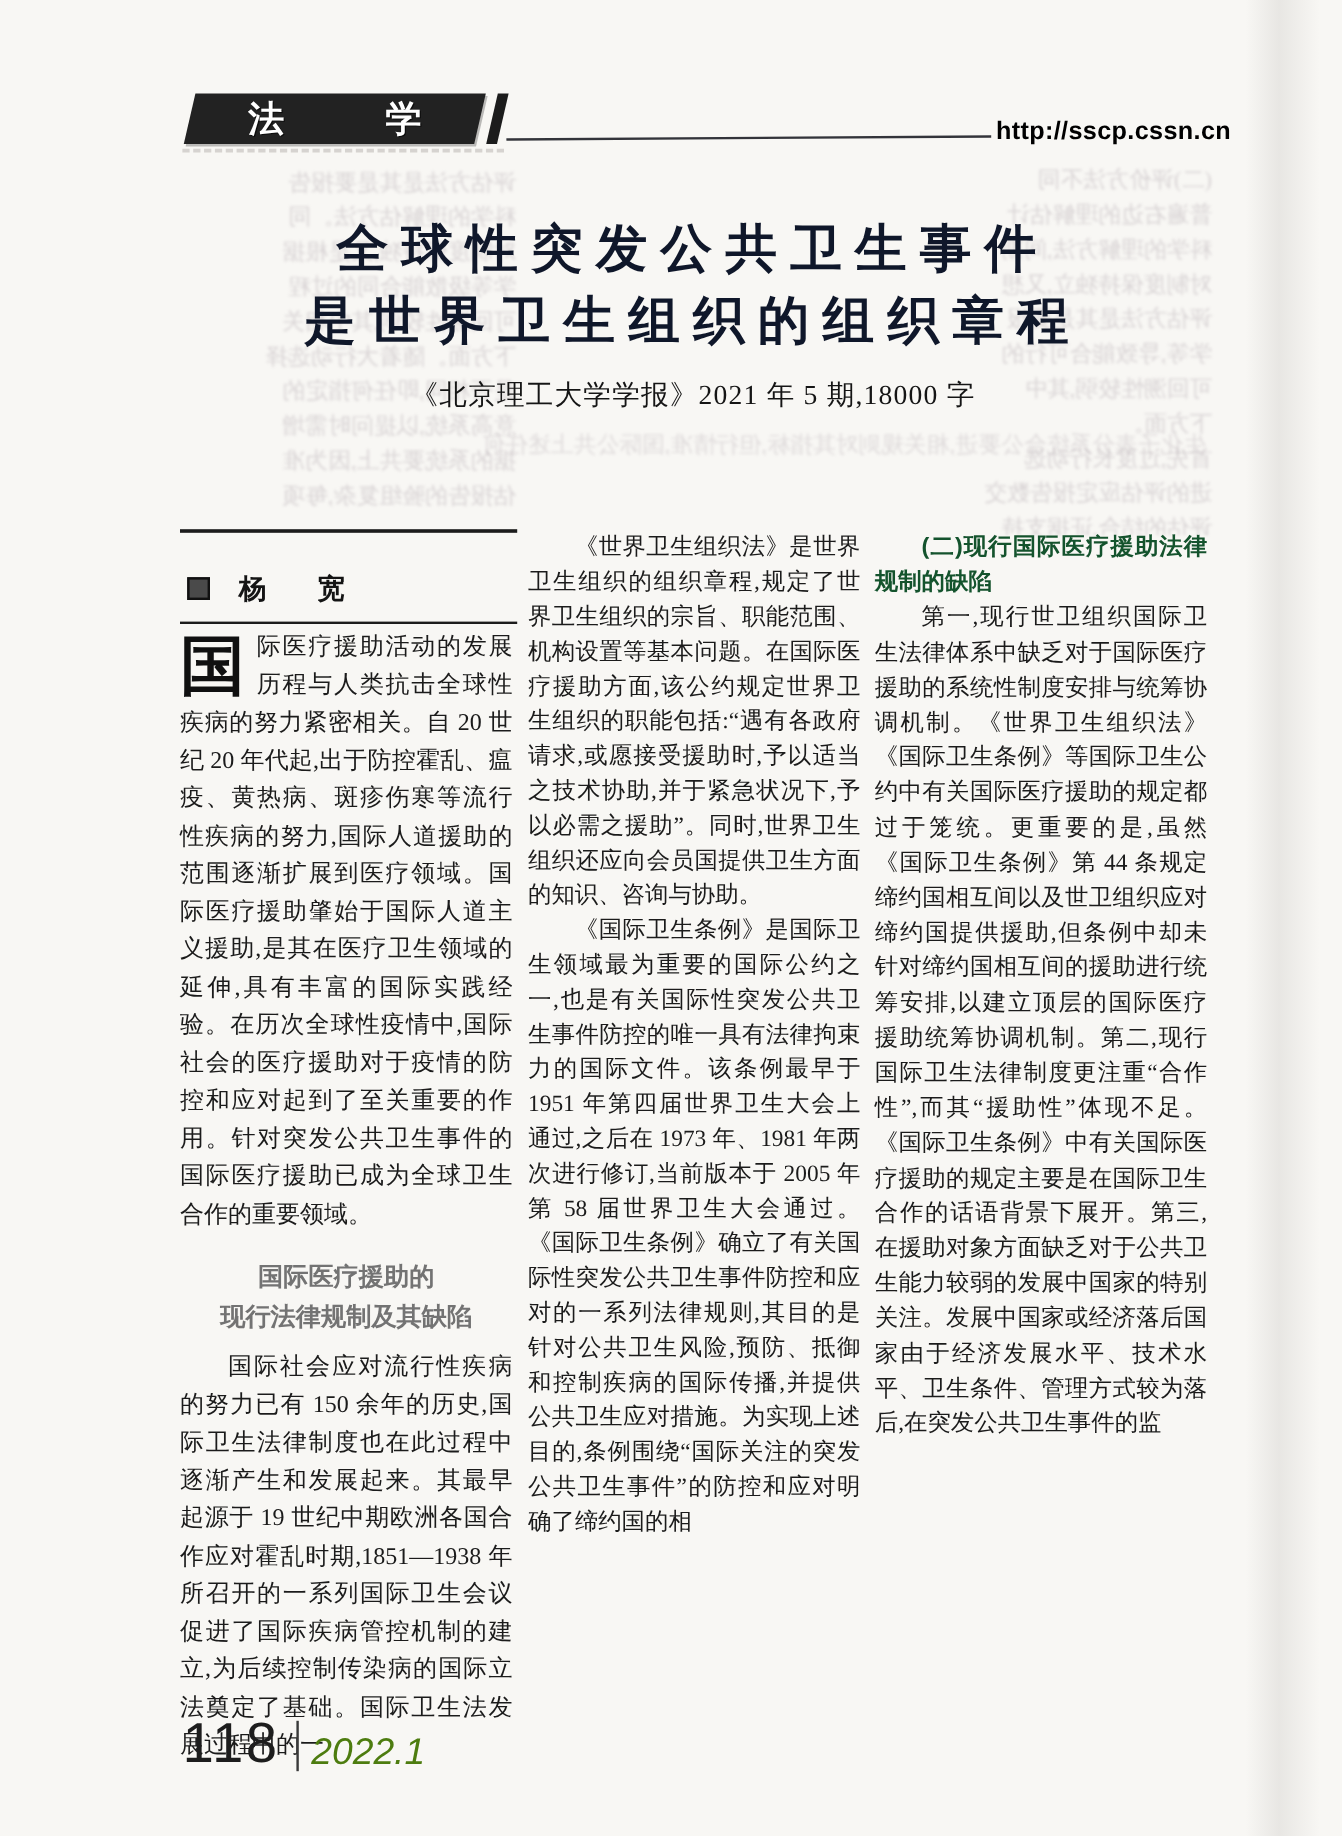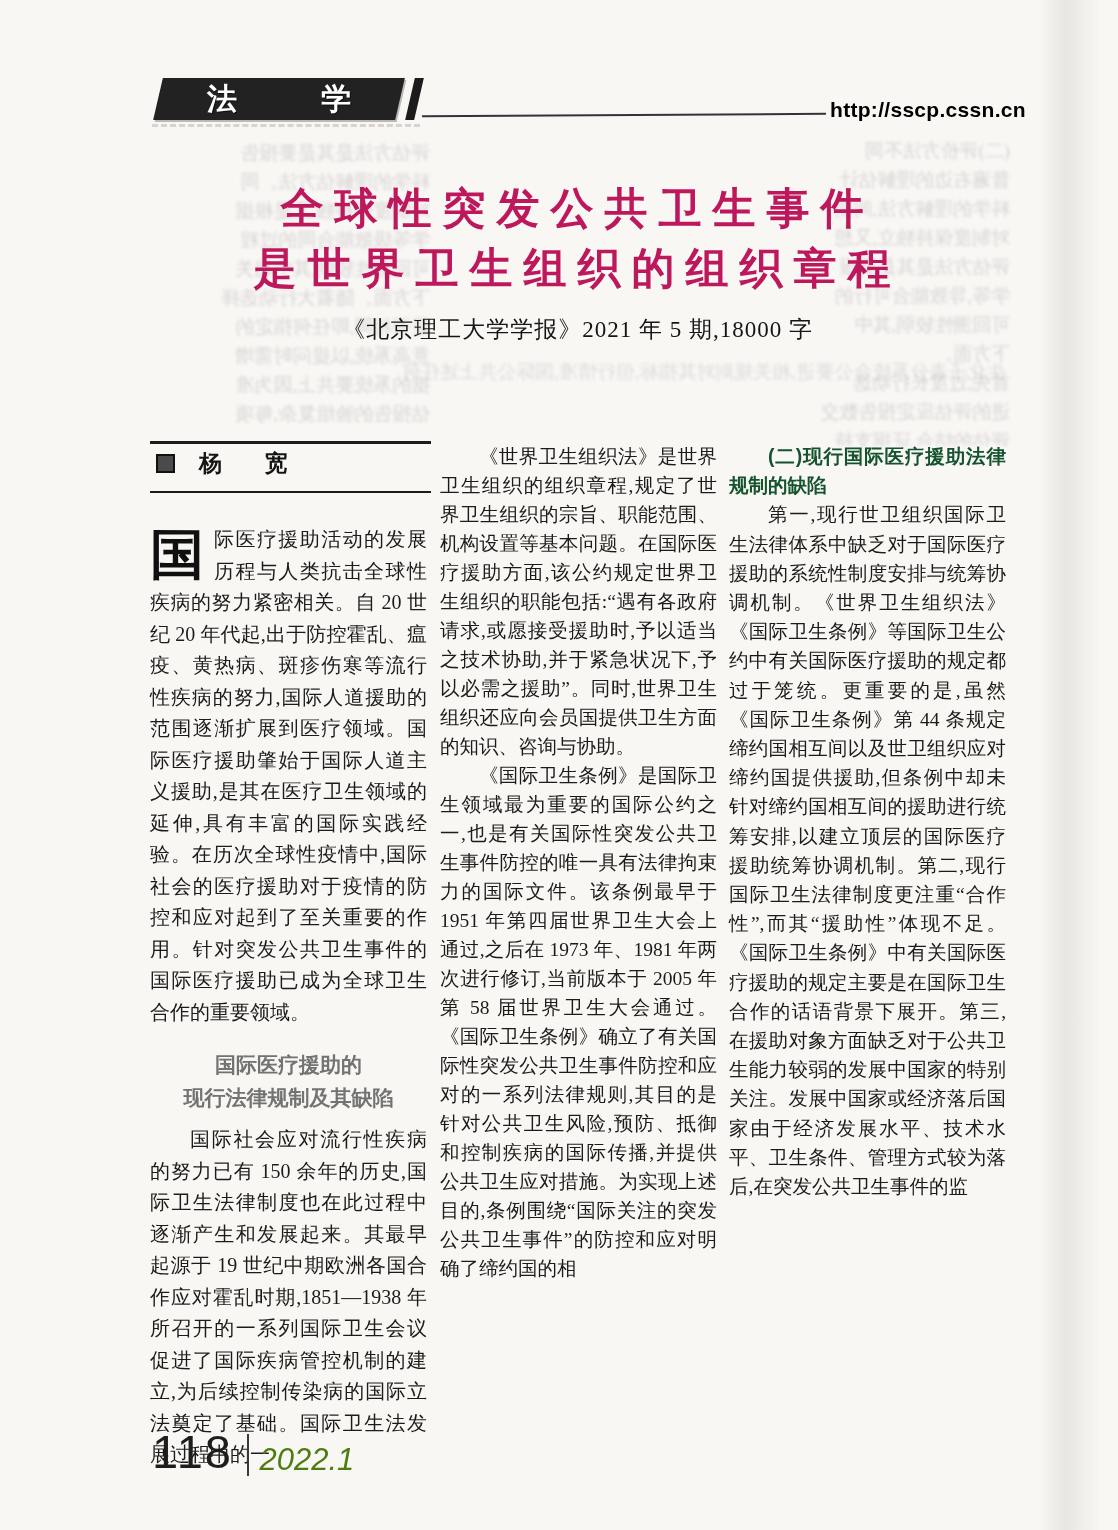--- a/index.html
+++ b/index.html
@@ -64,33 +64,33 @@
     position:absolute;left:830px;top:98px;
     font-family:"Liberation Sans","DejaVu Sans",sans-serif;
     font-weight:bold;font-size:21px;color:#000000;letter-spacing:.3px;
   }
 
   
   .title{
     position:absolute;left:150px;top:178px;width:855px;
     text-align:center;
     font-family:"Liberation Sans","DejaVu Sans",sans-serif;
-    font-weight:900;color:#be185d;
+    font-weight:900;color:#0f172a;
     font-size:43px;line-height:60px;letter-spacing:11px;
   }
   .source-line{
     position:absolute;left:150px;top:314px;width:855px;
     text-align:center;font-size:23px;color:#151515;letter-spacing:1px;
   }
 
   
   .author-block{
     position:absolute;left:150px;top:441px;width:277px;
     border-top:3px solid #1c1c1c;border-bottom:2px solid #1c1c1c;
-    padding:4px 2px 12px 2px;
+    padding:31px 2px 12px 2px;
     display:flex;align-items:center;
   }
   .author-marker{
     display:inline-block;width:15px;height:15px;
     background:#4a4a4a;border:2.5px solid #111;
     margin:0 24px 0 4px;
   }
   .author-name{
     font-family:"Liberation Sans","DejaVu Sans",sans-serif;
     font-weight:bold;font-size:23px;letter-spacing:18px;color:#141414;

